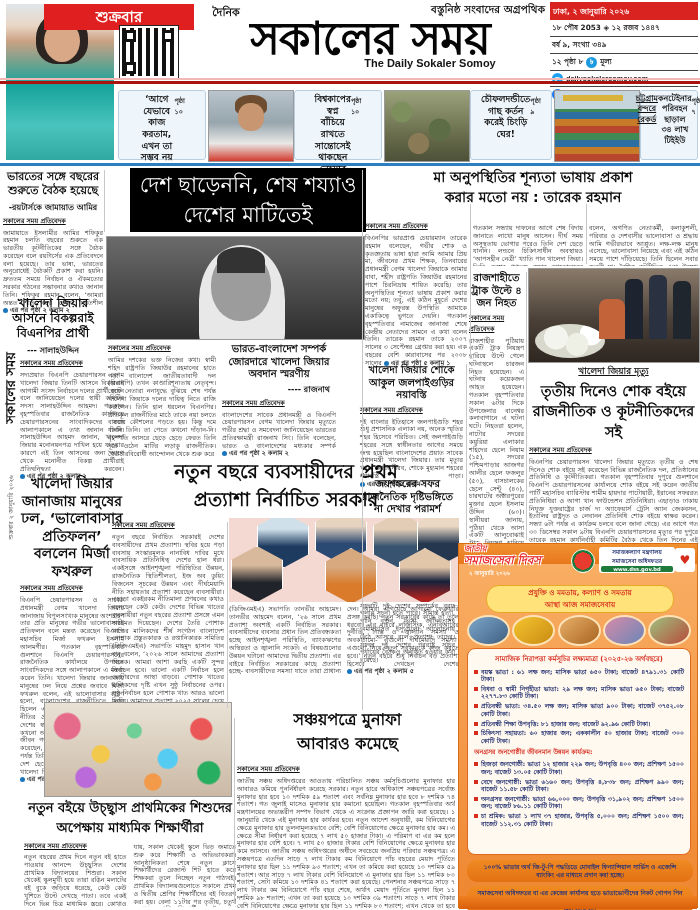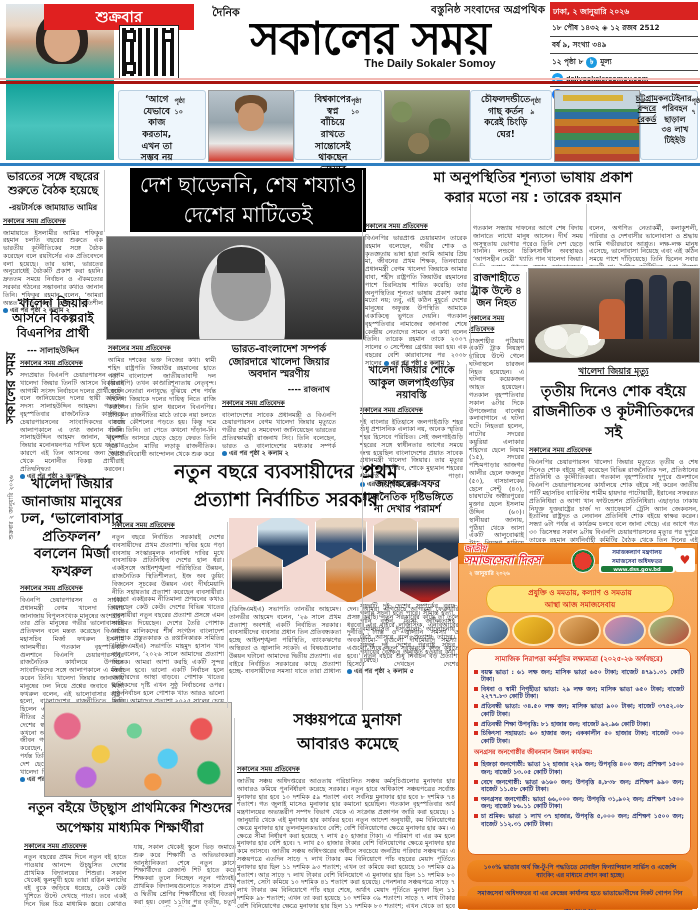--- a/index.html
+++ b/index.html
@@ -69,21 +69,21 @@
 
   <div class="abs" style="left:178px;top:14px;width:384px;font-size:45px;font-weight:bold;color:#050505;text-align:center;line-height:1.1;letter-spacing:-1px;">সকালের সময়</div>
 
   <div class="abs" style="left:310px;top:57px;width:240px;font-size:11px;font-weight:bold;font-family:'Liberation Sans',sans-serif;text-align:center;">The Daily Sokaler Somoy</div>
 
   <div class="abs" style="left:340px;top:2px;width:205px;font-size:10.5px;font-weight:bold;text-align:right;">বস্তুনিষ্ঠ সংবাদের অগ্রপথিক</div>
 
   <div class="abs" style="left:550px;top:2px;width:148px;">
     <div style="background:#d92321;color:#fff;font-size:7.6px;font-weight:bold;padding:2.5px 3px;">ঢাকা, ২ জানুয়ারি ২০২৬</div>
     <div class="info-row">
-        <span>১৮ পৌষ ১৪৩২ ◈ ১২ রজব 2512</span>
+        <span>১৮ পৌষ 2053 ◈ ১২ রজব ১৪৪৭</span>
       </div>
     <div class="info-row">
         <span>বর্ষ ৯, সংখ্যা ৩৪৯</span>
       </div>
     <div class="info-row">
       <span>১২ পৃষ্ঠা ৮</span>
       <span class="circ" style="background:#1b9ae0;">
           <span>৳</span>
         </span>
       <span>মূল্য</span>

